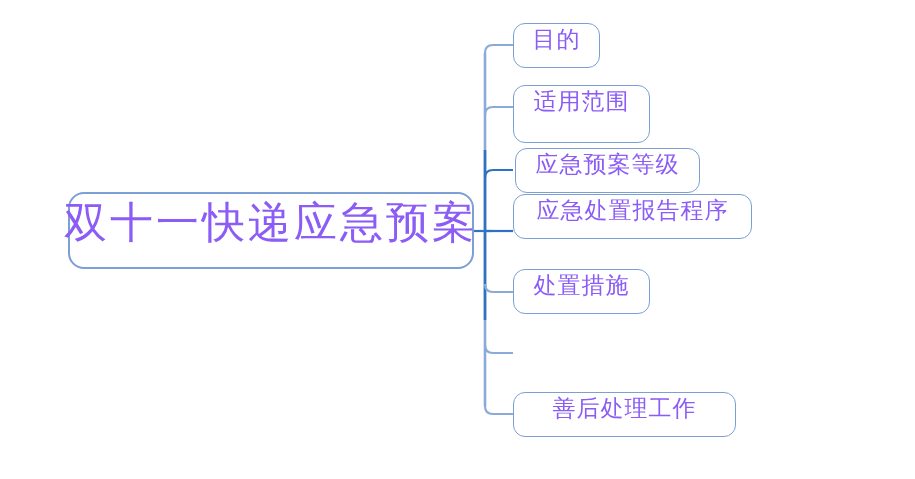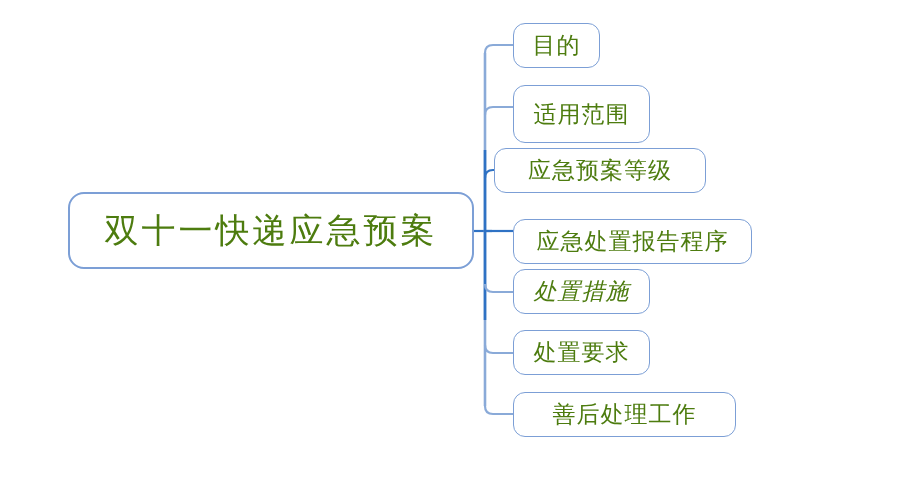--- a/index.html
+++ b/index.html
@@ -22,47 +22,47 @@
     left: 0;
     top: 0;
     width: 915px;
     height: 479px;
     pointer-events: none;
   }
   .node {
     position: absolute;
     box-sizing: border-box;
     display: flex;
-    align-items: center;
+    align-items: flex-start;
     justify-content: center;
     background: #ffffff;
     border: 1.6px solid #7c9fd6;
     border-radius: 12px;
-    color: #4d7c0f;
+    color: #8b5cf6;
     white-space: nowrap;
     letter-spacing: 1px;
   }
   #root-node {
     left: 68px;
     top: 192px;
     width: 406px;
     height: 77px;
     border-radius: 16px;
     border-width: 2px;
-    font-size: 34px;
+    font-size: 43px;
     letter-spacing: 3px;
   }
   .child-node {
     font-size: 23px;
   }
   #child-node-0 { left: 513px; top: 23px;  width: 87px;  height: 45px; }
   #child-node-1 { left: 513px; top: 85px;  width: 137px; height: 58px; }
-  #child-node-2 { left: 494px; top: 148px; width: 212px; height: 45px; }
-  #child-node-3 { left: 513px; top: 219px; width: 239px; height: 45px; }
-  #child-node-4 { left: 513px; top: 269px; width: 137px; height: 45px; font-style: italic; }
+  #child-node-2 { left: 515px; top: 148px; width: 185px; height: 45px; }
+  #child-node-3 { left: 513px; top: 194px; width: 239px; height: 45px; }
+  #child-node-4 { left: 513px; top: 269px; width: 137px; height: 45px; }
   #child-node-5 { left: 513px; top: 330px; width: 137px; height: 45px; }
   #child-node-6 { left: 513px; top: 392px; width: 223px; height: 45px; }
 </style>
 </head>
 <body>
 
 <div id="mindmap-canvas">
 
   <svg id="connector-layer" viewBox="0 0 915 479" xmlns="http://www.w3.org/2000/svg">
 
@@ -92,20 +92,17 @@
   </div>
   <div class="node child-node" id="child-node-2">
     <span>应急预案等级</span>
   </div>
   <div class="node child-node" id="child-node-3">
     <span>应急处置报告程序</span>
   </div>
   <div class="node child-node" id="child-node-4">
     <span>处置措施</span>
   </div>
-  <div class="node child-node" id="child-node-5">
-    <span>处置要求</span>
-  </div>
   <div class="node child-node" id="child-node-6">
     <span>善后处理工作</span>
   </div>
 
 </div>
 
 </body></html>

